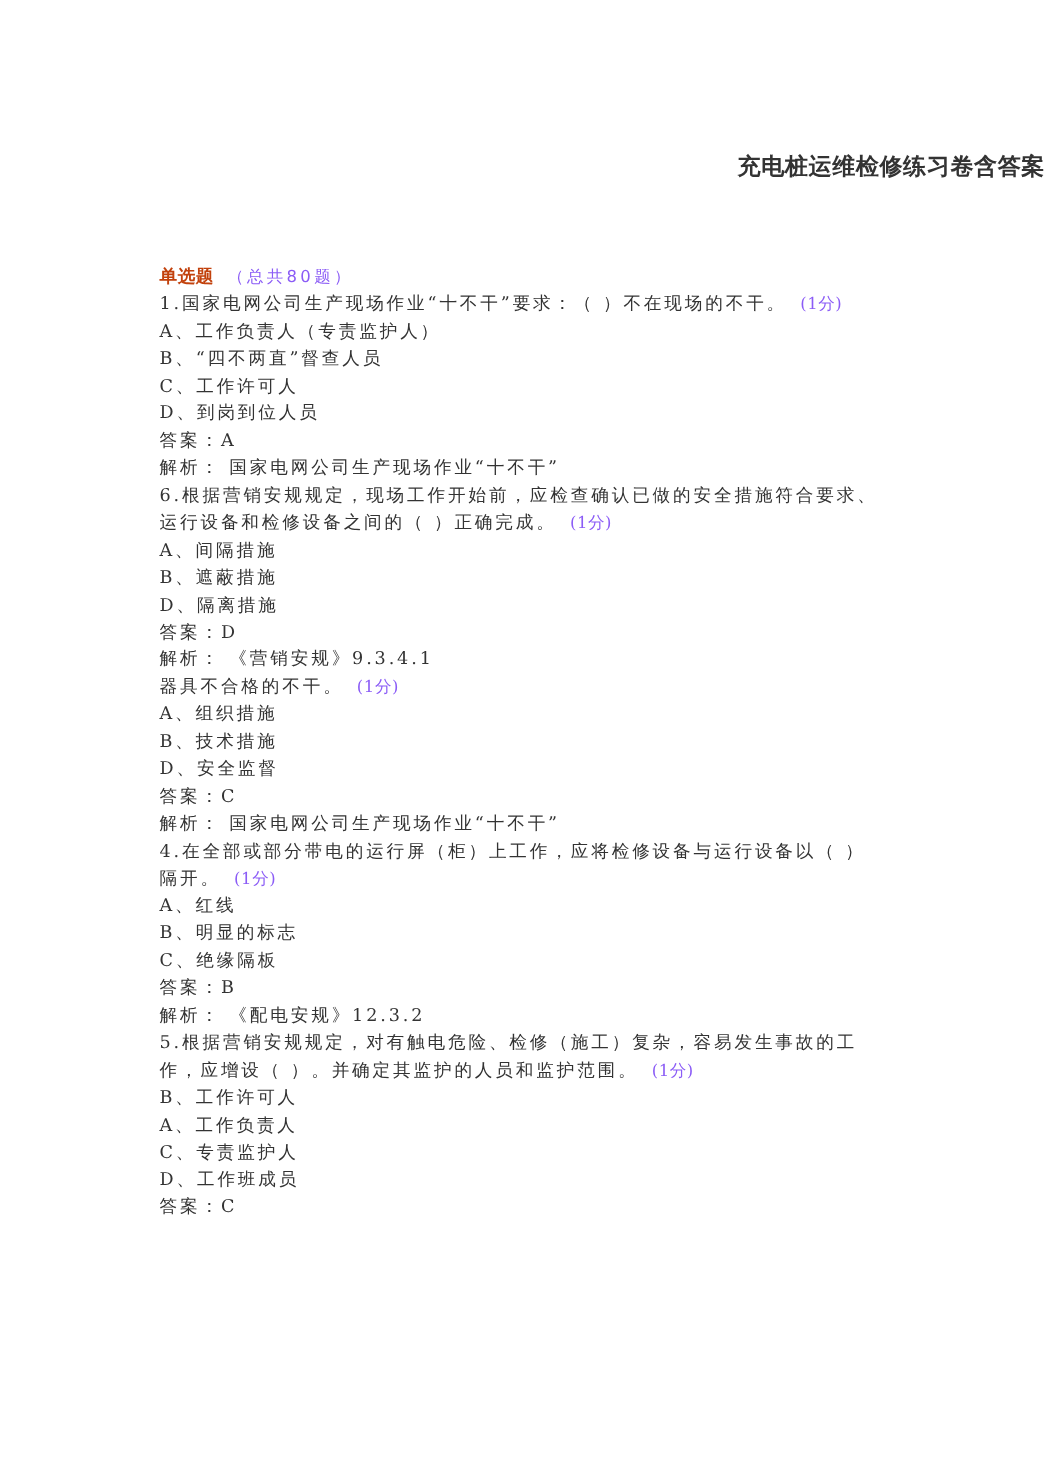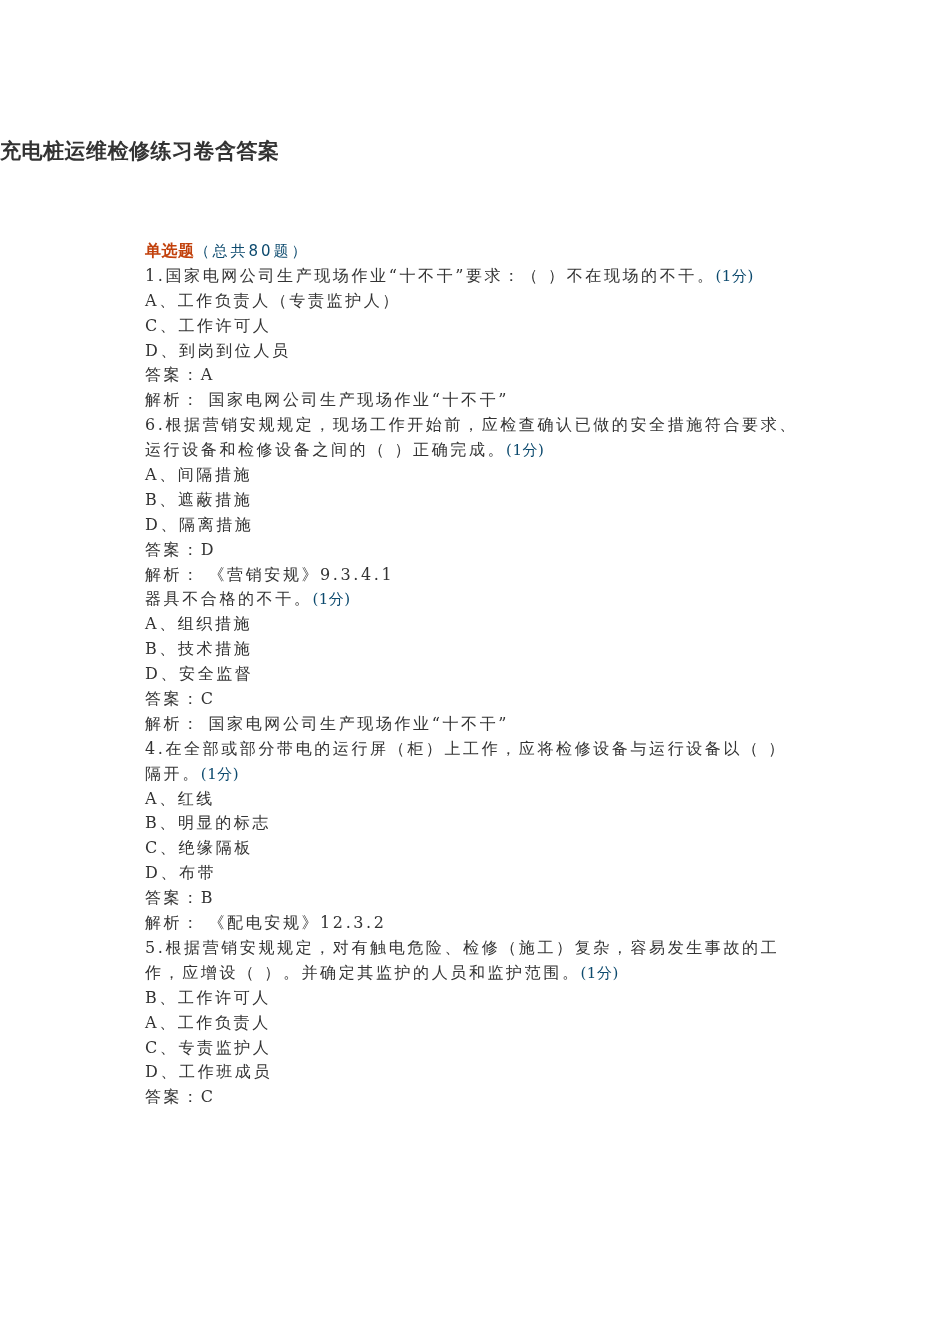--- a/index.html
+++ b/index.html
@@ -13,21 +13,21 @@
       position: relative;
       overflow: hidden;
       font-family: "DejaVu Serif", "Liberation Serif", serif;
       color: #333333;
     }
     .page-title {
       position: absolute;
       top: 137px;
       left: 0;
       width: 950px;
-      text-align: left;
+      text-align: right;
       font-family: "DejaVu Sans", "Liberation Sans", sans-serif;
       font-weight: bold;
       font-size: 21px;
       color: #333333;
       letter-spacing: 0.5px;
     }
     .content {
       position: absolute;
       top: 239px;
       left: 145px;
@@ -41,23 +41,24 @@
       letter-spacing: 2.6px;
       color: #333333;
     }
     .section-heading .bold {
       font-family: "DejaVu Sans", "Liberation Sans", sans-serif;
       font-weight: bold;
       color: #c2410c;
       letter-spacing: 0.5px;
     }
     .muted {
-      color: #0c4a6e;
+      color: #8b5cf6;
       letter-spacing: 0.5px;
       font-size: 15px;
+      margin-left: 12px;
     }
     .section-heading .muted {
       font-family: "DejaVu Sans", "Liberation Sans", sans-serif;
       font-size: 15px;
       letter-spacing: 3px;
     }
   </style>
 </head>
 <body>
 
@@ -65,20 +66,21 @@
 
 <div class="content">
 
   <div class="line section-heading">
     <span class="bold">单选题</span><span class="muted">（总共80题）</span>
   </div>
 
   <div>
     <div class="line"><span>1.国家电网公司生产现场作业“十不干”要求：（  ）不在现场的不干。</span><span class="muted">(1分)</span></div>
     <div class="line">A、工作负责人（专责监护人）</div>
+    <div class="line">B、“四不两直”督查人员</div>
     <div class="line">C、工作许可人</div>
     <div class="line">D、到岗到位人员</div>
     <div class="line">答案：A</div>
     <div class="line">解析：  国家电网公司生产现场作业“十不干”</div>
   </div>
 
   <div>
     <div class="line">6.根据营销安规规定，现场工作开始前，应检查确认已做的安全措施符合要求、</div>
     <div class="line"><span>运行设备和检修设备之间的（  ）正确完成。</span><span class="muted">(1分)</span></div>
     <div class="line">A、间隔措施</div>
@@ -96,21 +98,20 @@
     <div class="line">答案：C</div>
     <div class="line">解析：  国家电网公司生产现场作业“十不干”</div>
   </div>
 
   <div>
     <div class="line">4.在全部或部分带电的运行屏（柜）上工作，应将检修设备与运行设备以（  ）</div>
     <div class="line"><span>隔开。</span><span class="muted">(1分)</span></div>
     <div class="line">A、红线</div>
     <div class="line">B、明显的标志</div>
     <div class="line">C、绝缘隔板</div>
-    <div class="line">D、布带</div>
     <div class="line">答案：B</div>
     <div class="line">解析：  《配电安规》12.3.2</div>
   </div>
 
   <div>
     <div class="line">5.根据营销安规规定，对有触电危险、检修（施工）复杂，容易发生事故的工</div>
     <div class="line"><span>作，应增设（  ）。并确定其监护的人员和监护范围。</span><span class="muted">(1分)</span></div>
     <div class="line">B、工作许可人</div>
     <div class="line">A、工作负责人</div>
     <div class="line">C、专责监护人</div>

